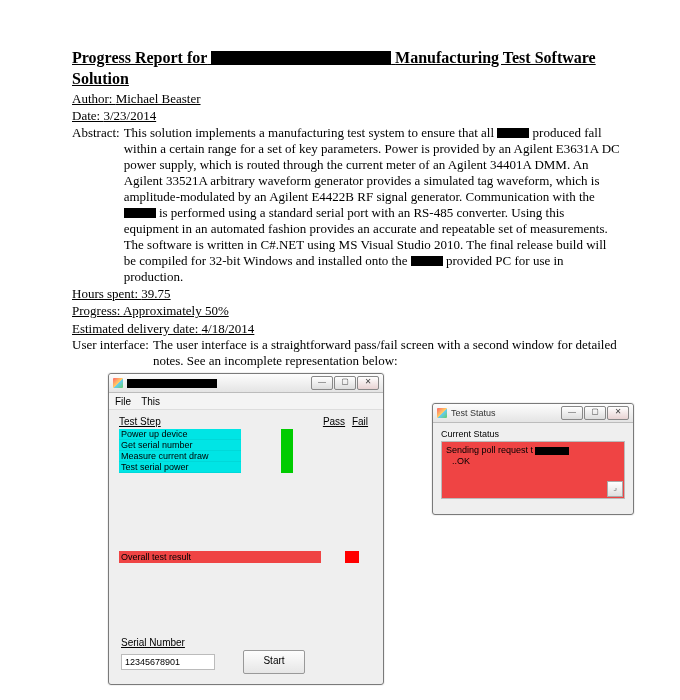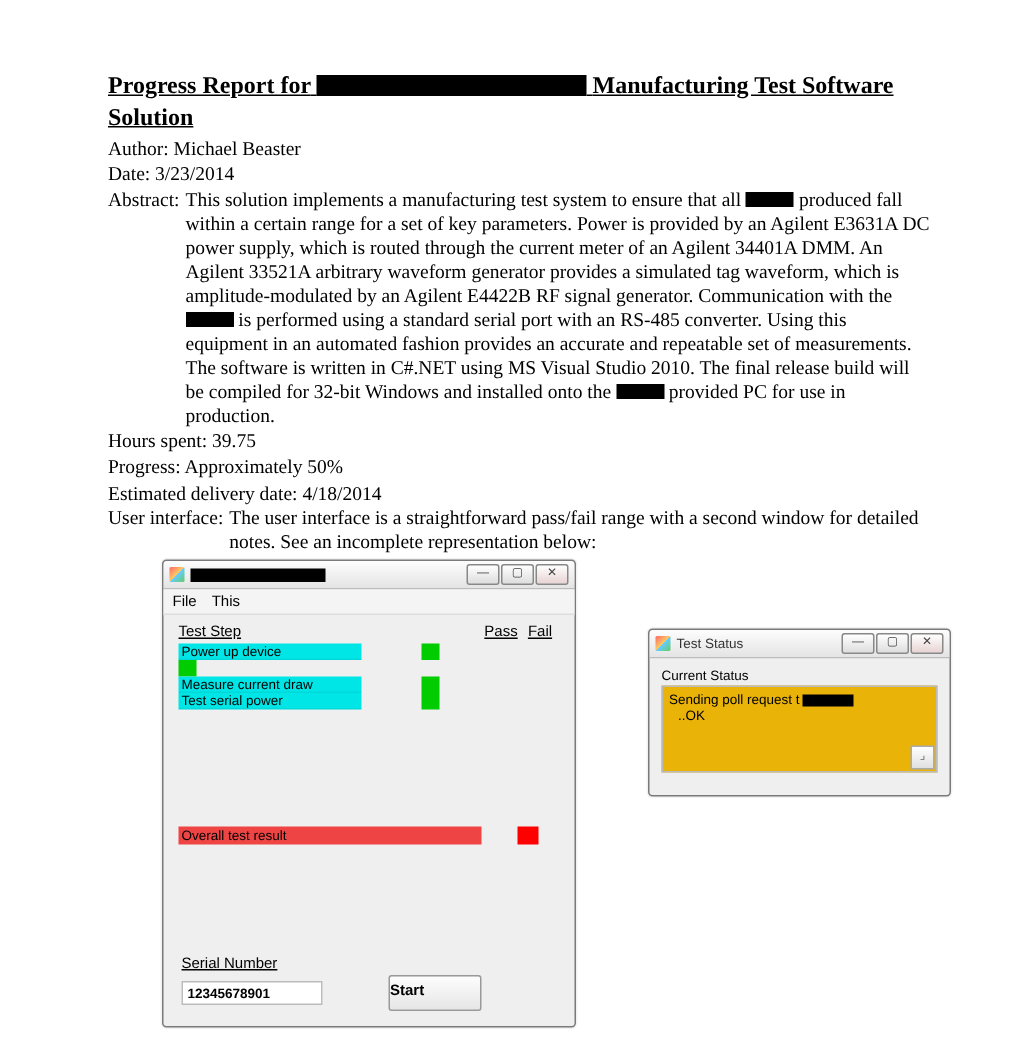--- a/index.html
+++ b/index.html
@@ -26,20 +26,21 @@
     background: #000;
     vertical-align: middle;
   }
   .title .redact {
     height: 14px;
     width: 180px;
     vertical-align: -2px;
   }
   .meta, .abs-line, .hanging {
     line-height: 1.35;
+    text-decoration: underline;
   }
   .abstract {
     display: flex;
   }
   .abs-label { flex: 0 0 auto; }
   .abs-body { flex: 1; padding-left: 4px; text-align: left; }
   .inline-redact {
     display: inline-block;
     background: #000;
     height: 10px;
@@ -70,21 +71,21 @@
     color: #000;
   }
   .win-main {
     left: 56px;
     top: 0;
     width: 274px;
     height: 310px;
   }
   .win-status {
     left: 380px;
-    top: 46px;
+    top: 30px;
     width: 200px;
     height: 110px;
   }
   .titlebar {
     height: 18px;
     background: linear-gradient(#fdfdfd,#e4e4e4);
     border-bottom: 1px solid #bcbcbc;
     display: flex;
     align-items: center;
     padding: 0 4px;
@@ -169,46 +170,47 @@
   .serial-block {
     position:absolute;
     left: 12px;
     bottom: 10px;
     width: 250px;
   }
   .serial-label {
     font-size:10px;
     text-decoration: underline;
   }
-  .serial-row { display:flex; align-items:center; gap:44px; margin-top:2px;font-weight:bold;}
+  .serial-row { display:flex; align-items:center; gap:28px; margin-top:2px;}
   .serial-val {
     width: 86px;
     height: 14px;
     background:#fff;
     border:1px solid #bbb;
     font-size:9px;
     padding:0 3px;
     line-height:14px;
   }
   .start-btn {
     width: 60px; height: 22px;
     background: linear-gradient(#fdfdfd,#e6e6e6);
     border:1px solid #999;
     border-radius:2px;
     font-size:10px;
+    text-align:center;
     line-height:20px;
   }
   .status-body {
     padding: 6px 8px;
     font-size: 9px;
   }
   .status-box {
     margin-top:2px;
     height: 50px;
-    background:#eab308;
+    background:#ef4444;
     border:1px solid #bbb;
     padding: 3px 4px;
     font-size: 9px;
     line-height: 1.2;
   }
   .status-line { display:flex; align-items:center; gap:2px;}
   .status-redact { width:34px; height:8px; background:#000; display:inline-block;}
   .ok-line { padding-left: 6px;}
   .status-scroll {
     position:absolute;
@@ -248,21 +250,21 @@
   </div>
   <div class="meta">
     <span>Progress: </span><span>Approximately 50%</span>
   </div>
   <div class="meta">
     <span>Estimated delivery date: </span><span>4/18/2014</span>
   </div>
 
   <div class="ui-hang">
     <div class="label">User interface: </div>
-    <div class="body">The user interface is a straightforward pass/fail range with a second window for detailed notes. See an incomplete representation below:</div>
+    <div class="body">The user interface is a straightforward pass/fail screen with a second window for detailed notes. See an incomplete representation below:</div>
   </div>
 
   <div class="win-area">
 
     <div class="window win-main">
       <div class="titlebar">
         <span class="app-icon"></span>
         <span class="title-redact"></span>
         <span style="flex:1"></span>
         <div class="winbtns">
@@ -280,20 +282,21 @@
           <span class="col-step">Test Step</span>
           <span class="col-pass">Pass</span>
           <span class="col-fail">Fail</span>
         </div>
         <div class="test-row">
           <div class="step">Power up device</div>
           <div class="pass"></div>
           <div class="fail-spacer"></div>
         </div>
         <div class="test-row">
+          <div class="step">Get serial number</div>
           <div class="pass"></div>
           <div class="fail-spacer"></div>
         </div>
         <div class="test-row">
           <div class="step">Measure current draw</div>
           <div class="pass"></div>
           <div class="fail-spacer"></div>
         </div>
         <div class="test-row">
           <div class="step">Test serial power</div>

